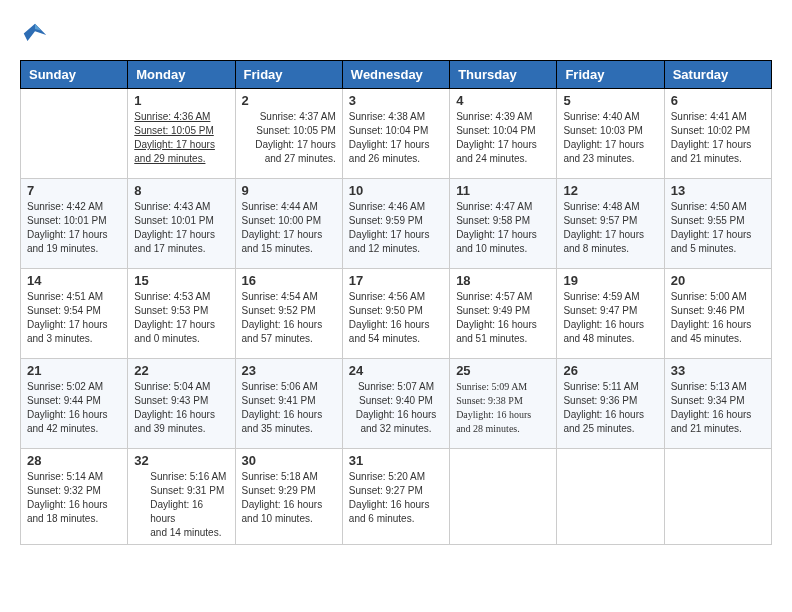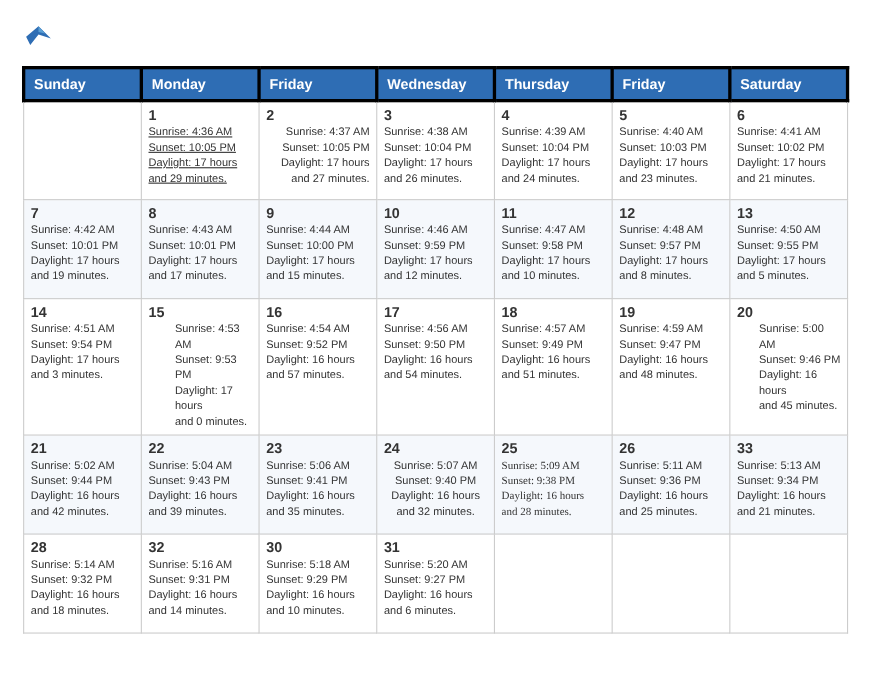--- a/index.html
+++ b/index.html
@@ -51,21 +51,21 @@
       border-collapse: collapse;
       font-size: 11px;
     }
     .calendar-table th {
       background-color: #2e6db4;
       color: #fff;
       text-align: left;
       padding: 6px 8px;
       font-size: 13px;
       font-weight: bold;
-      border: 3px solid #000000;
+      border: 1px solid #000000;
     }
     .calendar-table td {
       border: 1px solid #ccc;
       vertical-align: top;
       padding: 4px 6px;
       width: 14.28%;
       min-height: 80px;
       height: 90px;
     }
     .day-number {
@@ -225,21 +225,21 @@
       <tr>
         <td>
           <span class="day-number">14</span>
           <div class="day-info" style="white-space: pre-line;">Sunrise: 4:51 AM
 Sunset: 9:54 PM
 Daylight: 17 hours
 and 3 minutes.</div>
         </td>
         <td>
           <span class="day-number">15</span>
-          <div class="day-info" style="white-space: pre-line; margin-left: 24px;">Sunrise: 4:53 AM
+          <div class="day-info" style="white-space: pre-line;">Sunrise: 4:53 AM
 Sunset: 9:53 PM
 Daylight: 17 hours
 and 0 minutes.</div>
         </td>
         <td>
           <span class="day-number">16</span>
           <div class="day-info" style="white-space: pre-line;">Sunrise: 4:54 AM
 Sunset: 9:52 PM
 Daylight: 16 hours
 and 57 minutes.</div>
@@ -260,21 +260,21 @@
         </td>
         <td>
           <span class="day-number">19</span>
           <div class="day-info" style="white-space: pre-line;">Sunrise: 4:59 AM
 Sunset: 9:47 PM
 Daylight: 16 hours
 and 48 minutes.</div>
         </td>
         <td>
           <span class="day-number">20</span>
-          <div class="day-info" style="white-space: pre-line; margin-left: 20px;">Sunrise: 5:00 AM
+          <div class="day-info" style="white-space: pre-line;">Sunrise: 5:00 AM
 Sunset: 9:46 PM
 Daylight: 16 hours
 and 45 minutes.</div>
         </td>
       </tr>
       <tr>
         <td>
           <span class="day-number">21</span>
           <div class="day-info" style="white-space: pre-line;">Sunrise: 5:02 AM
 Sunset: 9:44 PM
@@ -327,21 +327,21 @@
       <tr>
         <td>
           <span class="day-number">28</span>
           <div class="day-info" style="white-space: pre-line;">Sunrise: 5:14 AM
 Sunset: 9:32 PM
 Daylight: 16 hours
 and 18 minutes.</div>
         </td>
         <td>
           <span class="day-number">32</span>
-          <div class="day-info" style="white-space: pre-line;">Sunrise: 5:16 AM
+          <div class="day-info" style="white-space: pre-line; margin-left: 16px;">Sunrise: 5:16 AM
 Sunset: 9:31 PM
 Daylight: 16 hours
 and 14 minutes.</div>
         </td>
         <td>
           <span class="day-number">30</span>
           <div class="day-info" style="white-space: pre-line;">Sunrise: 5:18 AM
 Sunset: 9:29 PM
 Daylight: 16 hours
 and 10 minutes.</div>

